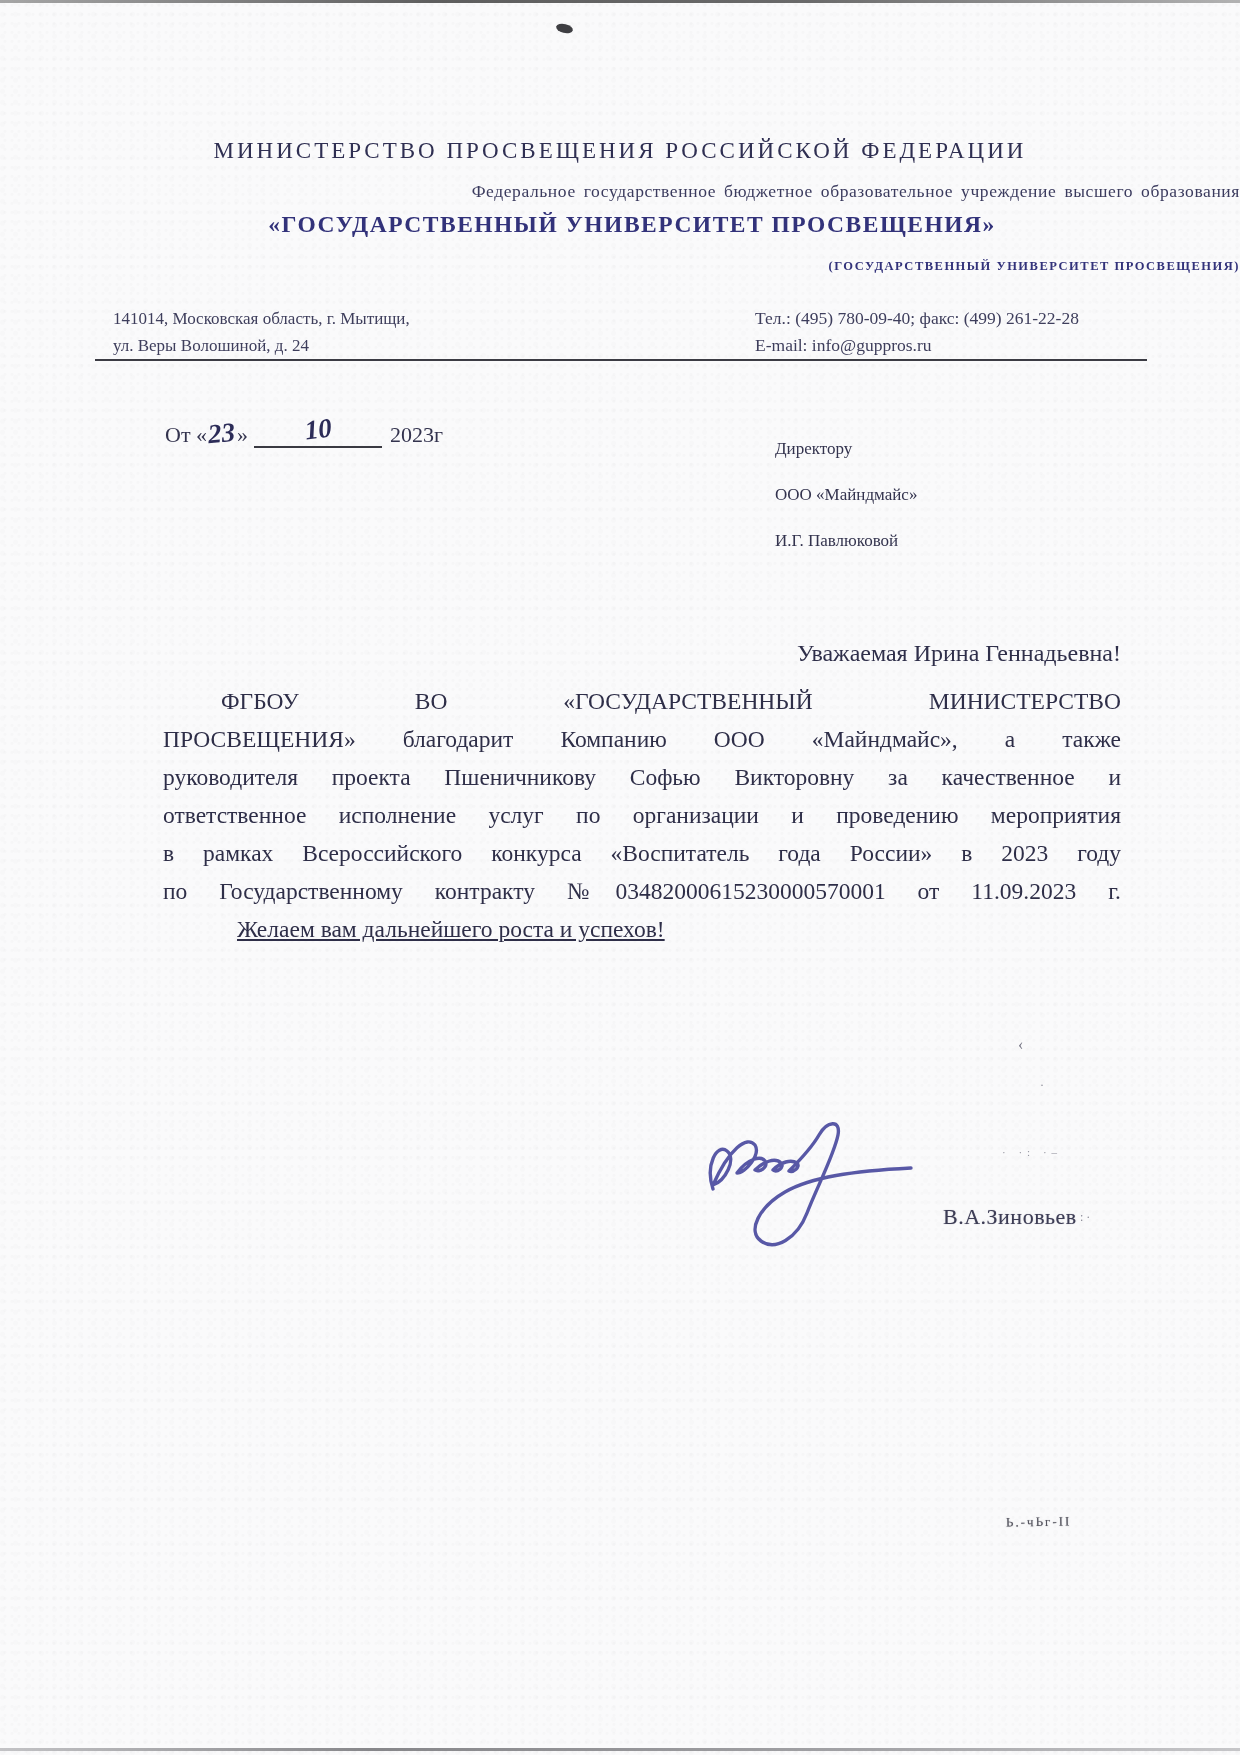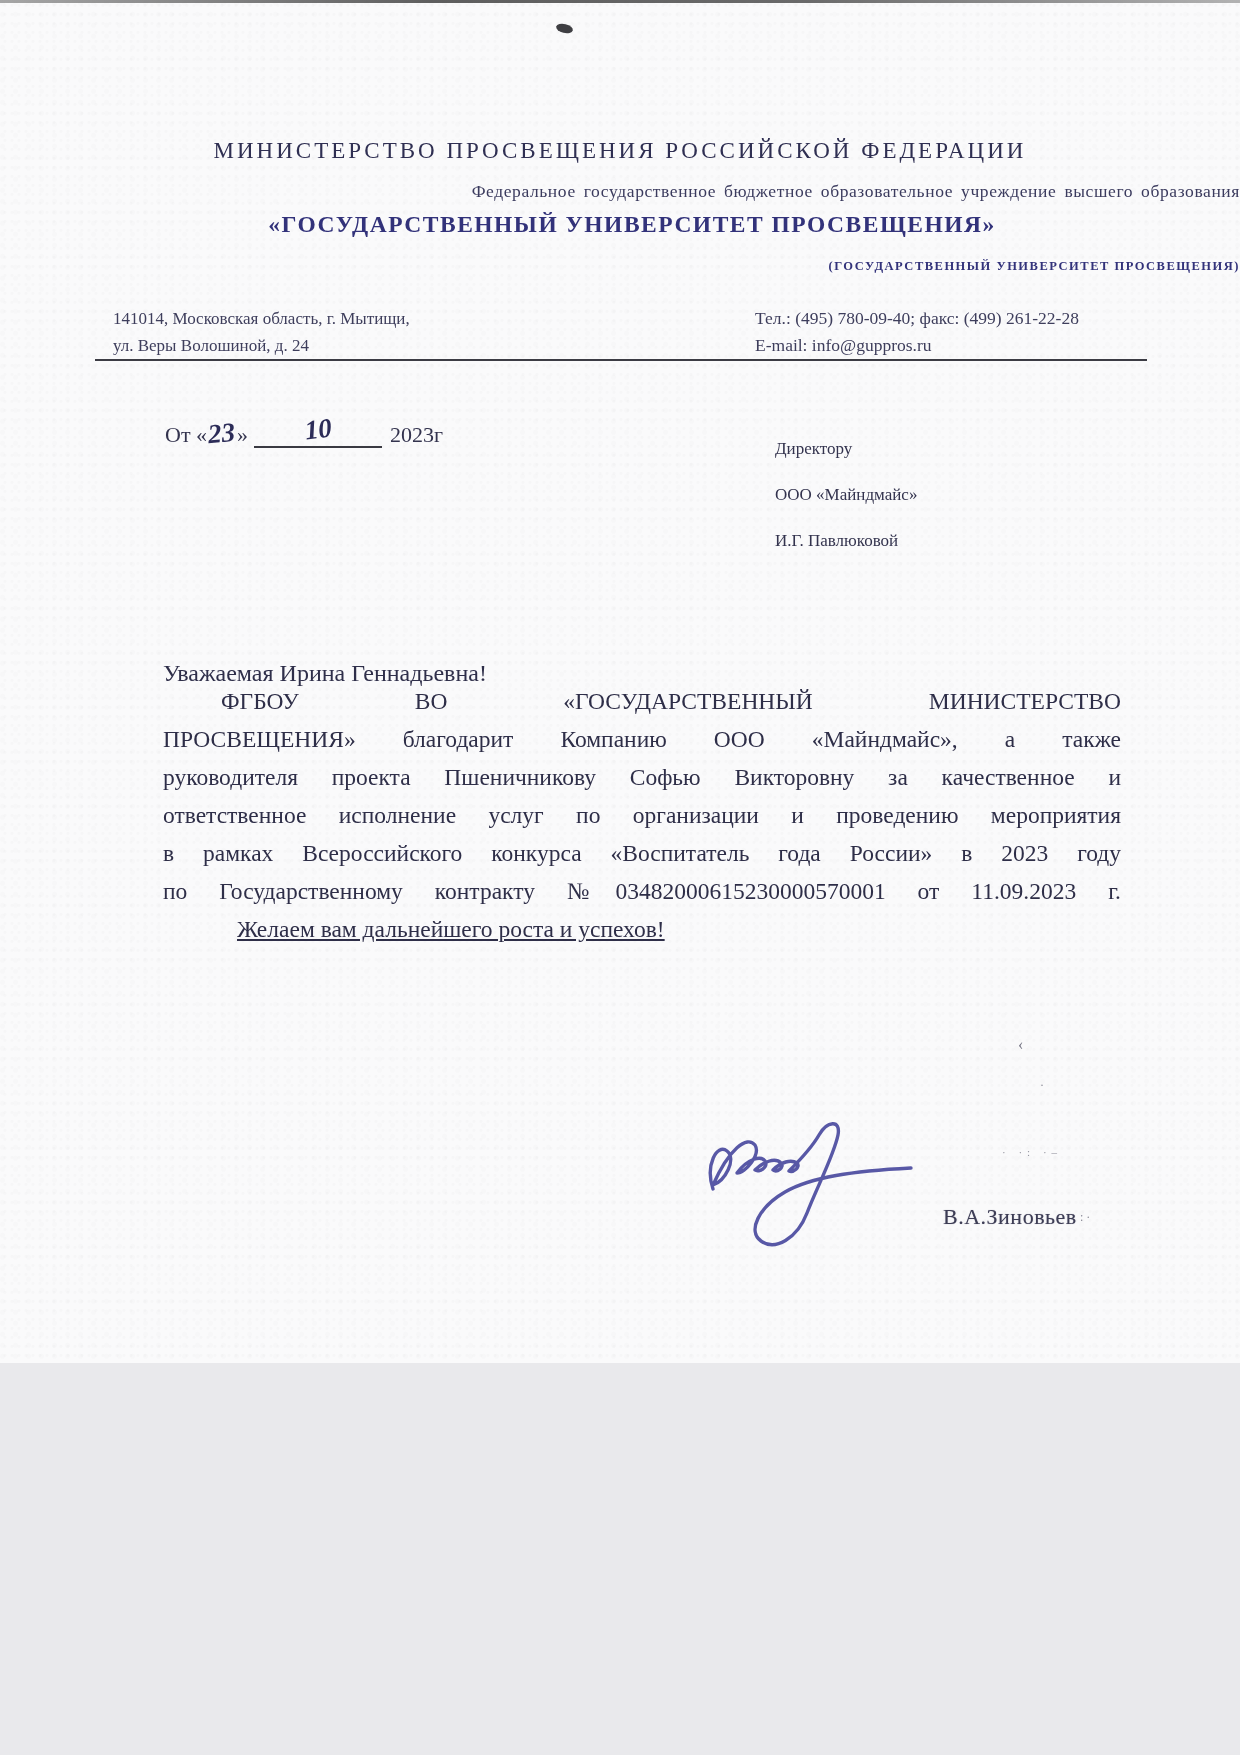--- a/index.html
+++ b/index.html
@@ -1,18 +1,18 @@
 <!DOCTYPE html>
 <html lang="ru"><head>
 <meta charset="utf-8">
 <style>
   html,body{margin:0;padding:0;}
   body{font-family:"Liberation Serif", serif; background:#e9e9ec;}
   .page{
-    position:relative; width:1240px; height:1363px; margin:0 auto;
+    position:relative; width:1240px; height:1755px; margin:0 auto;
     background:
       radial-gradient(circle at 20% 30%, rgba(0,0,0,0.012) 0 2px, transparent 3px),
       radial-gradient(circle at 70% 60%, rgba(0,0,0,0.015) 0 1px, transparent 2px),
       #fafafb;
     background-size: 13px 11px, 7px 9px, auto;
     overflow:hidden; color:#35354a;
   }
   .edge-top{position:absolute;left:0;top:0;width:100%;height:3px;
     background:linear-gradient(90deg,#8a8a8a 0%,#2a2a2a 35%,#3a3a3a 65%,#9a9a9a 100%);opacity:.75;}
   .edge-bottom{position:absolute;left:0;top:1748px;width:100%;height:3px;
@@ -36,21 +36,21 @@
   .date-line{position:absolute;left:165px;top:420px;font-size:22px;color:#33334e;}
   .hand{display:inline-block;font-style:italic;font-size:27px;color:#2c2c58;
     transform:rotate(-5deg);font-weight:bold;line-height:20px;}
   .hand-day{margin:0 2px 0 1px;}
   .month-slot{display:inline-block;width:128px;border-bottom:2px solid #3a3a42;
     text-align:center;margin:0 8px 0 6px;height:26px;vertical-align:bottom;}
   .month-slot .hand{transform:rotate(-7deg) translateY(-2px);}
 
   .recipient{position:absolute;left:775px;top:426px;font-size:17px;line-height:46px;color:#33334e;}
 
-  .salutation{position:absolute;left:163px;top:660px;width:958px;text-align:left;
+  .salutation{position:absolute;left:163px;top:640px;width:958px;text-align:right;
     font-size:24px;color:#2f2f4a;}
   .body-block{position:absolute;left:163px;top:682px;width:958px;font-size:23.5px;
     line-height:38px;color:#2e2e48;}
   .jline{text-align:justify;text-align-last:justify;}
   .jline.indent{padding-left:58px;}
   .closing{padding-left:74px;text-decoration:underline;}
 
   .signoff{position:absolute;left:163px;top:1012px;font-size:22.5px;line-height:38.5px;color:#30304c;}
   .sig-svg{position:absolute;left:695px;top:1115px;}
   .signer{position:absolute;left:943px;top:1176px;font-size:22px;color:#3d3d55;

